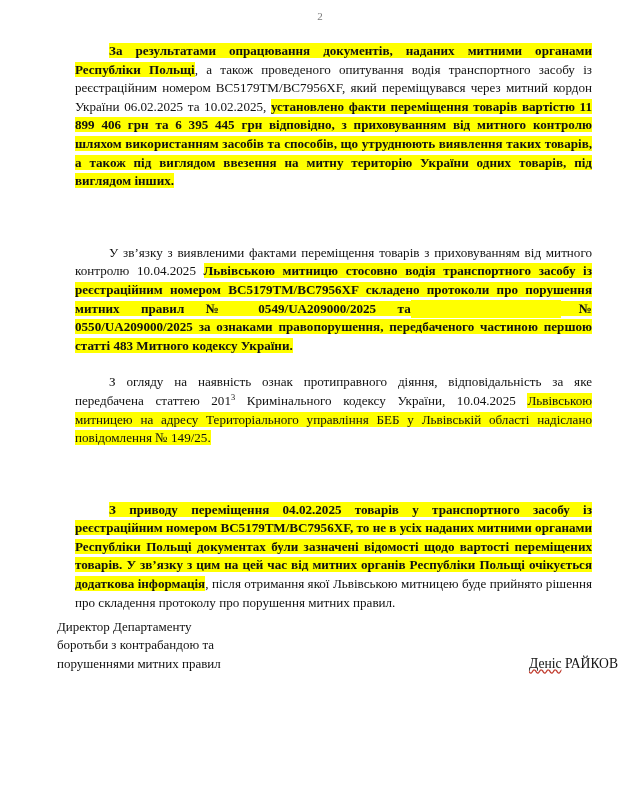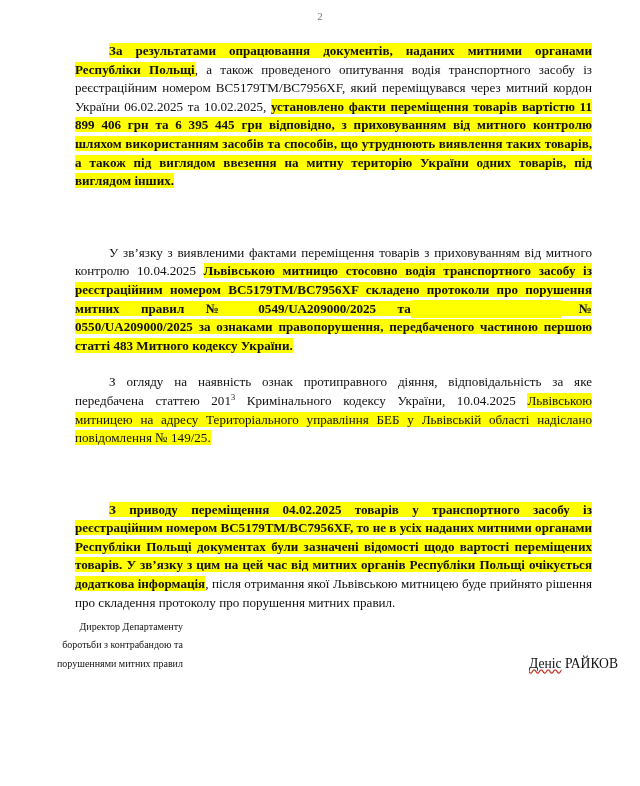--- a/index.html
+++ b/index.html
@@ -75,23 +75,23 @@
   .sign-block {
     position: absolute;
     left: 57px;
     right: 18px;
     top: 618px;
     display: flex;
     align-items: flex-end;
     justify-content: space-between;
   }
   .sign-left {
-    font-size: 10px;
+    font-size: 13px;
     line-height: 18.4px;
-    text-align: right;
+    text-align: left;
     white-space: pre-line;
   }
   .sign-right {
     font-size: 13.6px;
     line-height: 18.4px;
     white-space: nowrap;
     padding-bottom: 0px;
     padding-right: 4px;
   }
   .misspelled {

